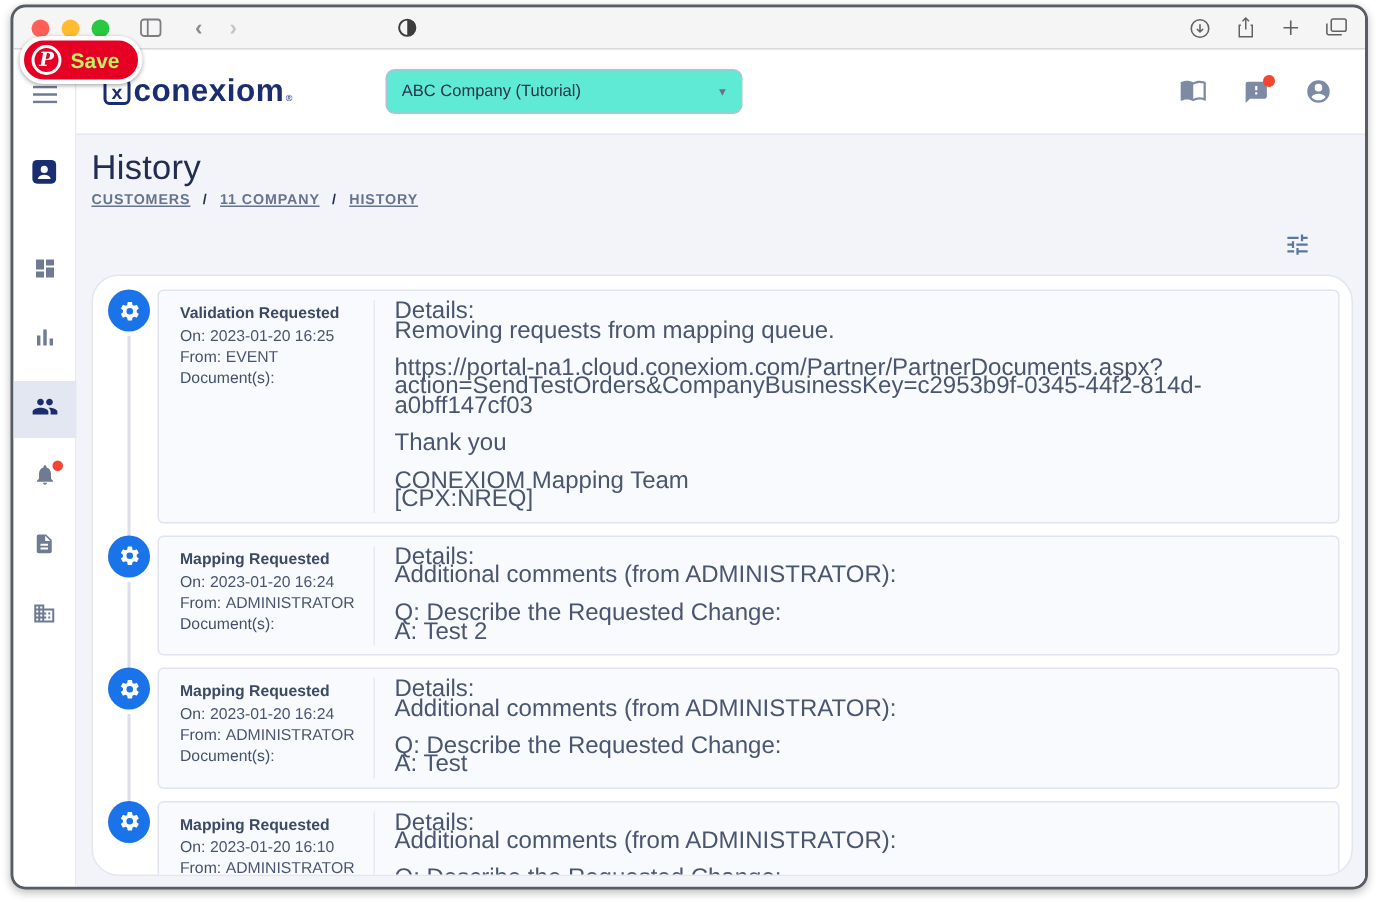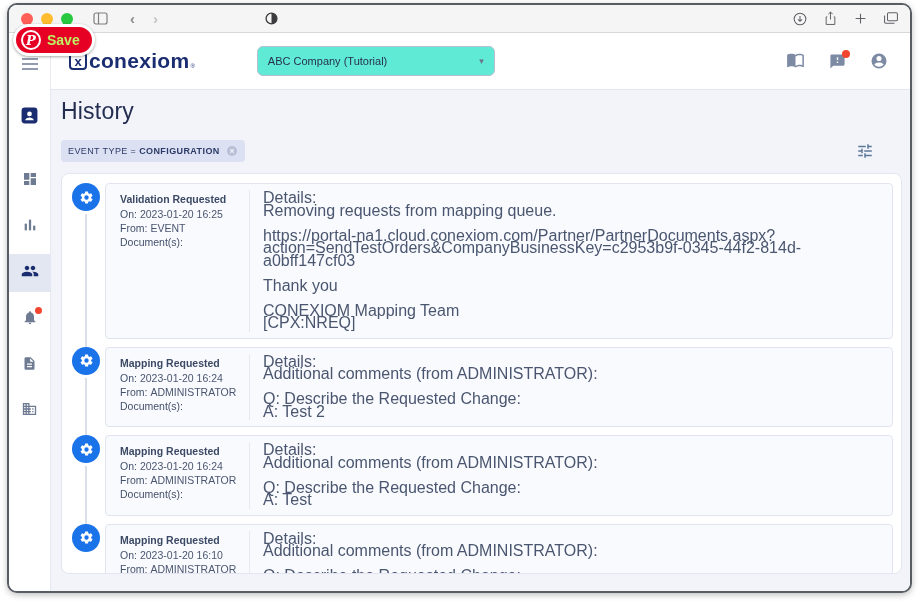--- a/index.html
+++ b/index.html
@@ -69,21 +69,21 @@
   .breadcrumb a { color:#64748f; text-decoration:underline; cursor:pointer; }
   .breadcrumb .sep { color:#222d50; margin:0 5px; }
 
   .filter-row { margin-top:15px; display:flex; align-items:center; }
   .chip { background:#dbe0f3; border-radius:4px; height:22px; display:flex; align-items:center;
     padding:0 7px; gap:6px; font-size:9px; letter-spacing:.4px; color:#2b3a66; cursor:pointer; }
   .chip b { font-weight:bold; }
   .chip .x { color:#97a0ba; display:flex; }
   .filter-ic { margin-left:auto; margin-right:28px; color:#5c7899; cursor:pointer; display:flex; }
 
-  .panel { margin-top:11px; background:#fff; border:1px solid #e3e6f0; border-radius:8px;
+  .panel { margin-top:11px; background:#fff; border:1px solid #e3e6f0; border-radius:18px;
     padding:9px 8px 9px 5px; height:401px; overflow:hidden; }
   .event-row { display:flex; margin-bottom:8px; position:relative; }
   .gear-col { width:38px; display:flex; justify-content:center; align-items:flex-start;
     position:relative; flex-shrink:0; }
   .event-row:not(:last-child) .gear-col::after { content:''; position:absolute; top:31px;
     bottom:-10px; left:50%; width:2px; margin-left:-1px; background:#dcdfe9; }
   .gear { width:28px; height:28px; border-radius:50%; background:#1a73e8; display:flex;
     align-items:center; justify-content:center; position:relative; z-index:2; }
   .card { flex:1; background:#f9fafd; border:1px solid #e1e4f0; border-radius:4px; display:flex;
     padding:6px 12px; }
@@ -253,31 +253,29 @@
           <span class="ic">
             <svg width="18" height="18" viewBox="0 0 24 24" fill="#7d8aa3">
               <path d="M12 2a10 10 0 1 0 0 20 10 10 0 0 0 0-20zm0 3.2a3.4 3.4 0 1 1 0 6.8 3.4 3.4 0 0 1 0-6.8zm0 14.6a8 8 0 0 1-6.1-2.8c.03-2 4.07-3.1 6.1-3.1s6.07 1.1 6.1 3.1a8 8 0 0 1-6.1 2.8z"></path>
             </svg>
           </span>
         </div>
       </div>
 
       <div class="content">
         <div class="page-title">History</div>
+        <div class="breadcrumb">
+          <a>CUSTOMERS</a>
+          <span class="sep">/</span>
+          <a>11 COMPANY</a>
+          <span class="sep">/</span>
+          <a>HISTORY</a>
+        </div>
 
         <div class="filter-row">
-          <div class="chip">
-            <span><span>EVENT TYPE = </span><b>CONFIGURATION</b></span>
-            <span class="x">
-              <svg width="12" height="12" viewBox="0 0 24 24">
-                <circle cx="12" cy="12" r="10" fill="#b9c0d6"></circle>
-                <path d="M8.5 8.5l7 7m0-7l-7 7" stroke="#eef0f8" stroke-width="2.2"></path>
-              </svg>
-            </span>
-          </div>
           <span class="filter-ic">
             <svg width="18" height="18" viewBox="0 0 24 24" fill="#5c7899">
               <path d="M3 17v2h6v-2H3zM3 5v2h10V5H3zm10 16v-2h8v-2h-8v-2h-2v6h2zM7 9v2H3v2h4v2h2V9H7zm14 4v-2H11v2h10zm-6-4h2V7h4V5h-4V3h-2v6z"></path>
             </svg>
           </span>
         </div>
 
         <div class="panel">
 
           <div class="event-row">

